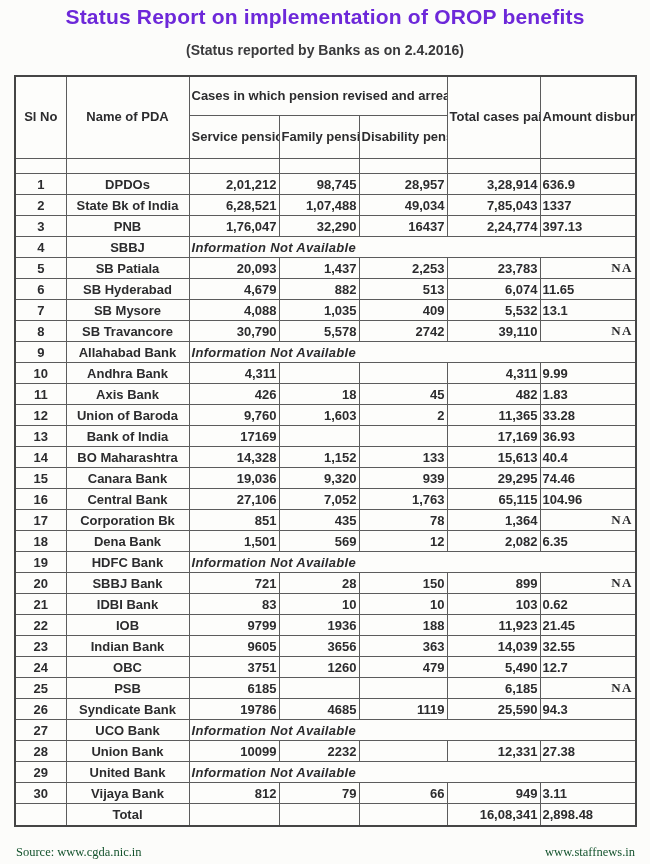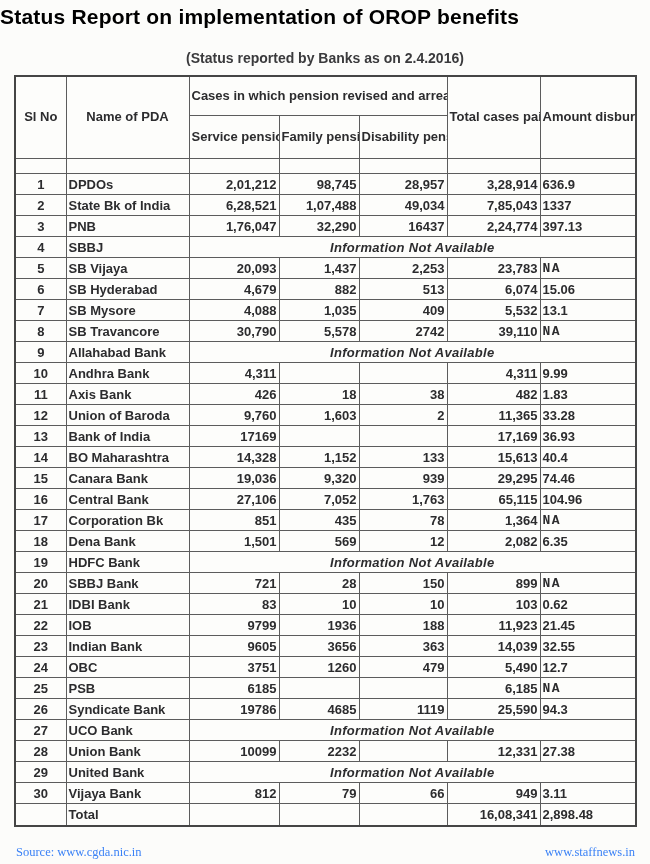--- a/index.html
+++ b/index.html
@@ -9,29 +9,30 @@
     height: 864px;
     background: #fcfcfa;
     font-family: "Liberation Sans", sans-serif;
     color: #2d2d2f;
     overflow: hidden;
   }
   .title {
     position: absolute;
     top: 5px; left: 0; right: 0;
     margin: 0;
+    text-align: center;
     font-size: 21px;
     font-weight: 700;
-    color: #000000;
+    color: #6d28d9;
     letter-spacing: 0.2px;
   }
   .subtitle {
     position: absolute;
     top: 34px; left: 0; right: 0;
-    margin: 16px;
+    margin: 8px;
     text-align: center;
     font-size: 14px;
     font-weight: 700;
     color: #3a3a3c;
   }
   table.report {
     position: absolute;
     top: 75px;
     left: 14px;
     border-collapse: collapse;
@@ -53,50 +54,50 @@
     white-space: normal;
     line-height: 1.25;
     text-align: center;
     padding: 2px 3px;
   }
   tr.hdr-top th { height: 38px; }
   tr.hdr-sub th { height: 42px; }
   tr.spacer td { height: 14px; }
   tbody td { height: 20px; font-weight: 600; }
   td.c-sl   { text-align: center; }
-  td.c-name { text-align: left; padding-left: 5px; margin-top: 31px; }
+  td.c-name { text-align: center; padding-left: 5px; margin-top: 31px; }
   td.c-num  { text-align: right; padding-right: 6px; }
   td.c-amt  { text-align: left; padding-right: 5px; }
   td.c-ina  {
-    text-align: center;
+    text-align: left;
     font-style: italic;
     font-weight: 700;
     letter-spacing: 0.3px;
     color: #38383a;
   }
   td.handwritten {
-    text-align: left;
+    text-align: right;
     padding-right: 0;
     color: #2c38c4;
-    font-family: Liberation Mono, monospace;
+    font-family: Liberation Serif, serif;
     font-weight: 600;
     font-size: 13.5px;
     letter-spacing: 1.5px;
   }
   tr.total-row td { font-weight: 700; height: 21px; }
   .footer {
     position: absolute;
     top: 845px;
     left: 16px;
     right: 15px;
     display: flex;
     justify-content: space-between;
     font-family: "Liberation Serif", serif;
     font-size: 12.5px;
-    color: #3b82f6;
+    color: #14532d;
   }
 </style>
 </head>
 <body>
 
 <div class="page">
   <h1 class="title">Status Report on implementation of OROP benefits</h1>
   <h2 class="subtitle">(Status reported by Banks as on 2.4.2016)</h2>
 
   <table class="report">
@@ -160,35 +161,35 @@
           <td class="c-num">2,24,774</td>
           <td class="c-amt">397.13</td>
         </tr>
         <tr>
           <td class="c-sl">4</td>
           <td class="c-name">SBBJ</td>
           <td class="c-ina" colspan="5">Information Not Available</td>
         </tr>
         <tr>
           <td class="c-sl">5</td>
-          <td class="c-name">SB Vijaya</td>
+          <td class="c-name">SB Patiala</td>
           <td class="c-num">20,093</td>
           <td class="c-num">1,437</td>
           <td class="c-num">2,253</td>
           <td class="c-num">23,783</td>
           <td class="c-amt handwritten">NA</td>
         </tr>
         <tr>
           <td class="c-sl">6</td>
           <td class="c-name">SB Hyderabad</td>
           <td class="c-num">4,679</td>
           <td class="c-num">882</td>
           <td class="c-num">513</td>
           <td class="c-num">6,074</td>
-          <td class="c-amt">15.06</td>
+          <td class="c-amt">11.65</td>
         </tr>
         <tr>
           <td class="c-sl">7</td>
           <td class="c-name">SB Mysore</td>
           <td class="c-num">4,088</td>
           <td class="c-num">1,035</td>
           <td class="c-num">409</td>
           <td class="c-num">5,532</td>
           <td class="c-amt">13.1</td>
         </tr>
@@ -213,21 +214,21 @@
           <td class="c-num"></td>
           <td class="c-num"></td>
           <td class="c-num">4,311</td>
           <td class="c-amt">9.99</td>
         </tr>
         <tr>
           <td class="c-sl">11</td>
           <td class="c-name">Axis Bank</td>
           <td class="c-num">426</td>
           <td class="c-num">18</td>
-          <td class="c-num">38</td>
+          <td class="c-num">45</td>
           <td class="c-num">482</td>
           <td class="c-amt">1.83</td>
         </tr>
         <tr>
           <td class="c-sl">12</td>
           <td class="c-name">Union of Baroda</td>
           <td class="c-num">9,760</td>
           <td class="c-num">1,603</td>
           <td class="c-num">2</td>
           <td class="c-num">11,365</td>

